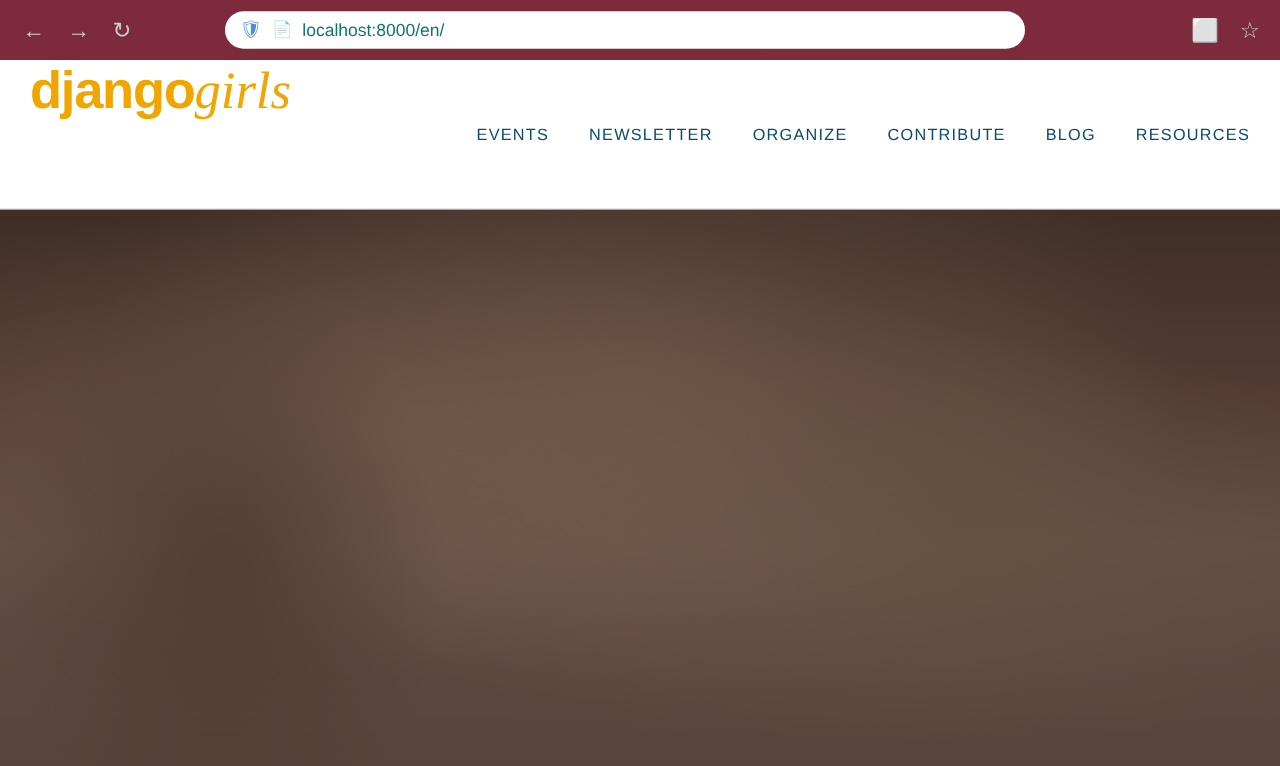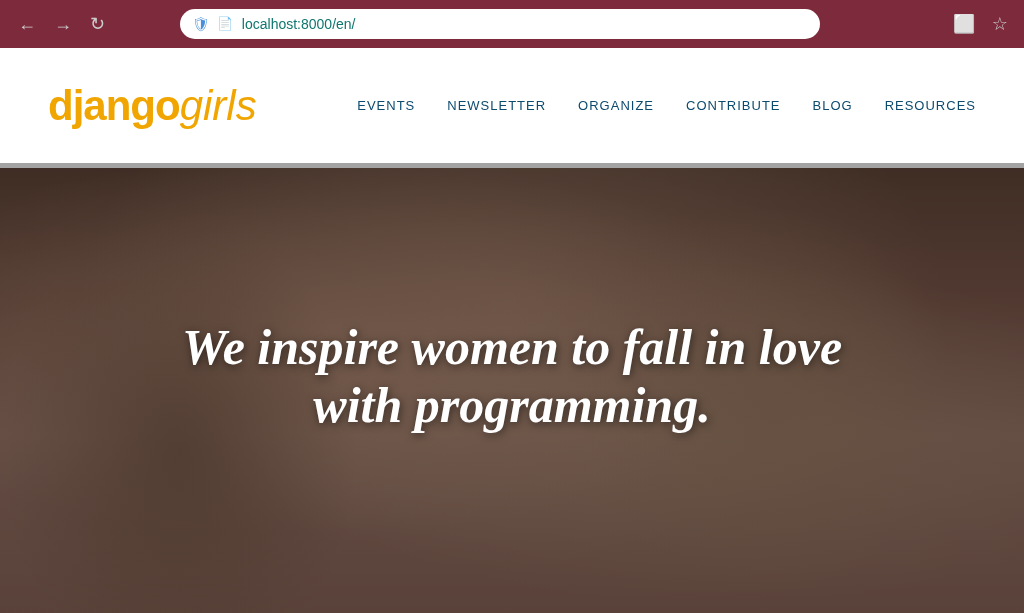--- a/index.html
+++ b/index.html
@@ -84,23 +84,22 @@
       color: #ccc;
       font-size: 18px;
       padding: 4px;
     }
 
     
     .site-navbar {
       background: #fff;
       height: 120px;
       display: flex;
-      align-items: center;
-      padding: 0 48px;
-      border-bottom: 5px solid #a3a3a3;
+      padding: 0 24px;
+      border-bottom: 1px solid #a3a3a3;
       position: relative;
       z-index: 10;
     }
 
     .logo {
       display: flex;
       align-items: baseline;
       gap: 0;
       text-decoration: none;
       margin-right: auto;
@@ -110,21 +109,21 @@
       font-size: 42px;
       font-weight: bold;
       color: #f0a500;
       font-family: Arial, sans-serif;
       letter-spacing: -1px;
     }
 
     .logo-girls {
       font-size: 42px;
       color: #f0a500;
-      font-family: Liberation Sans, sans-serif;
+      font-family: Liberation Serif, serif;
       font-style: italic;
       font-weight: normal;
     }
 
     .site-nav {
       display: flex;
       align-items: center;
       gap: 32px;
     }
 
@@ -259,15 +258,14 @@
     <a class="nav-link" href="#">CONTRIBUTE</a>
     <a class="nav-link" href="#">BLOG</a>
     <a class="nav-link" href="#">RESOURCES</a>
   </div>
 </nav>
 
 <section class="hero">
   <div class="hero-photo-sim"></div>
   <div class="hero-overlay"></div>
   <div class="hero-content">
-    <h1 class="hero-headline">We inspire women to fall in love with programming.</h1>
   </div>
 </section>
 
 </body></html>

